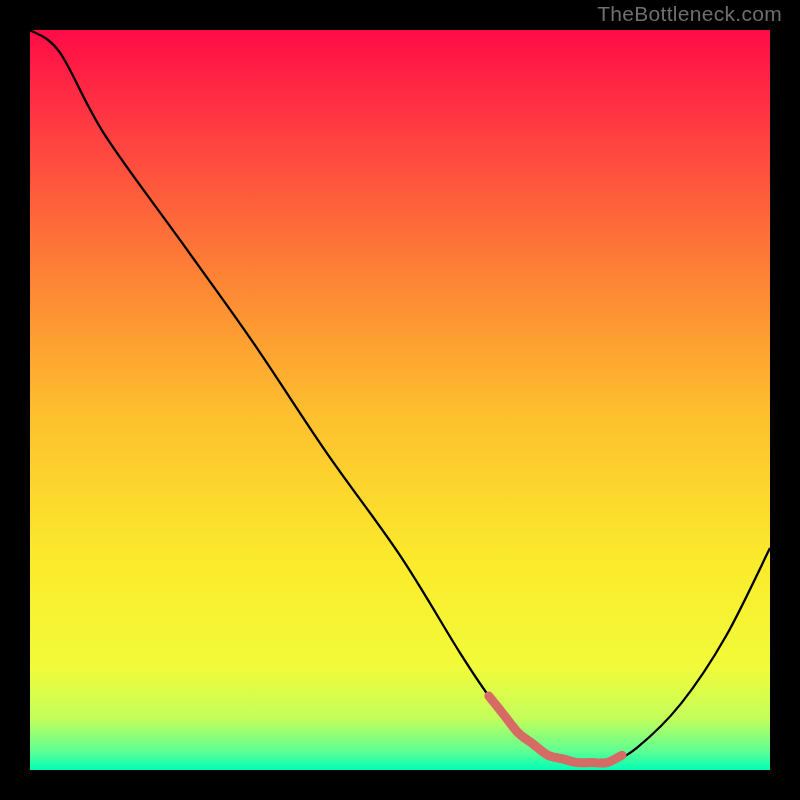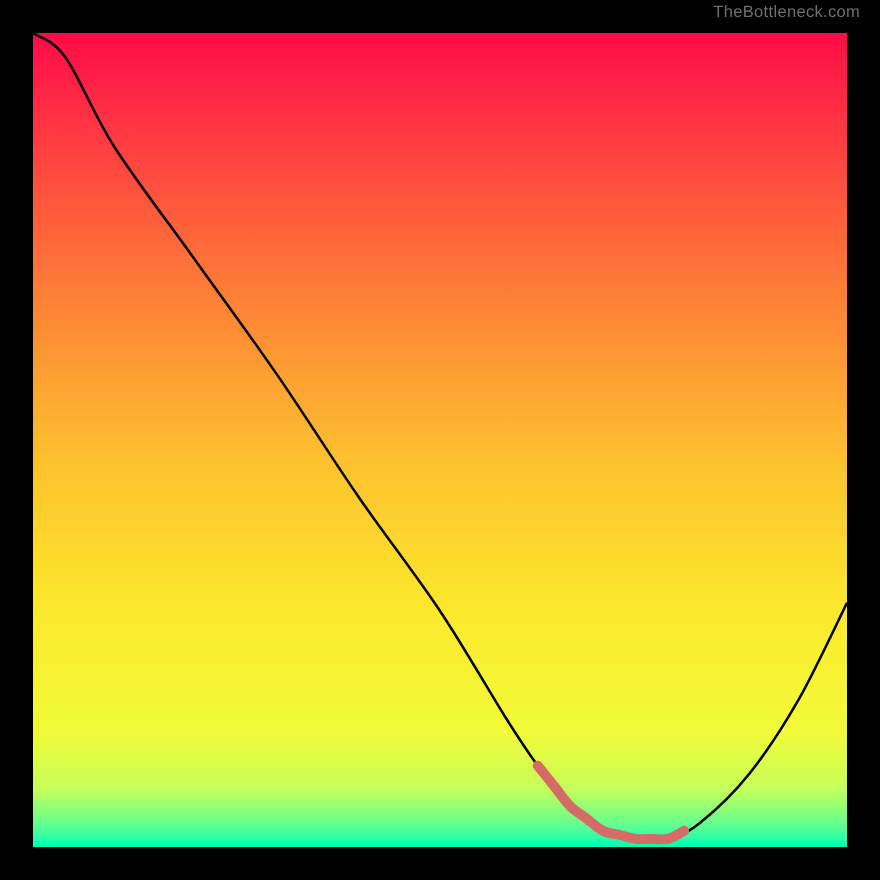--- a/index.html
+++ b/index.html
@@ -15,21 +15,21 @@
     position: relative;
     width: 800px;
     height: 800px;
     background: #000;
   }
   .watermark {
     position: absolute;
     top: 2px;
     right: 18px;
     color: #6f6f6f;
-    font-size: 15px;
+    font-size: 21px;
     font-weight: 500;
     letter-spacing: 0.3px;
   }
   .plot-area {
     position: absolute;
     left: 30px;
     top: 30px;
     width: 740px;
     height: 740px;
     overflow: hidden;

